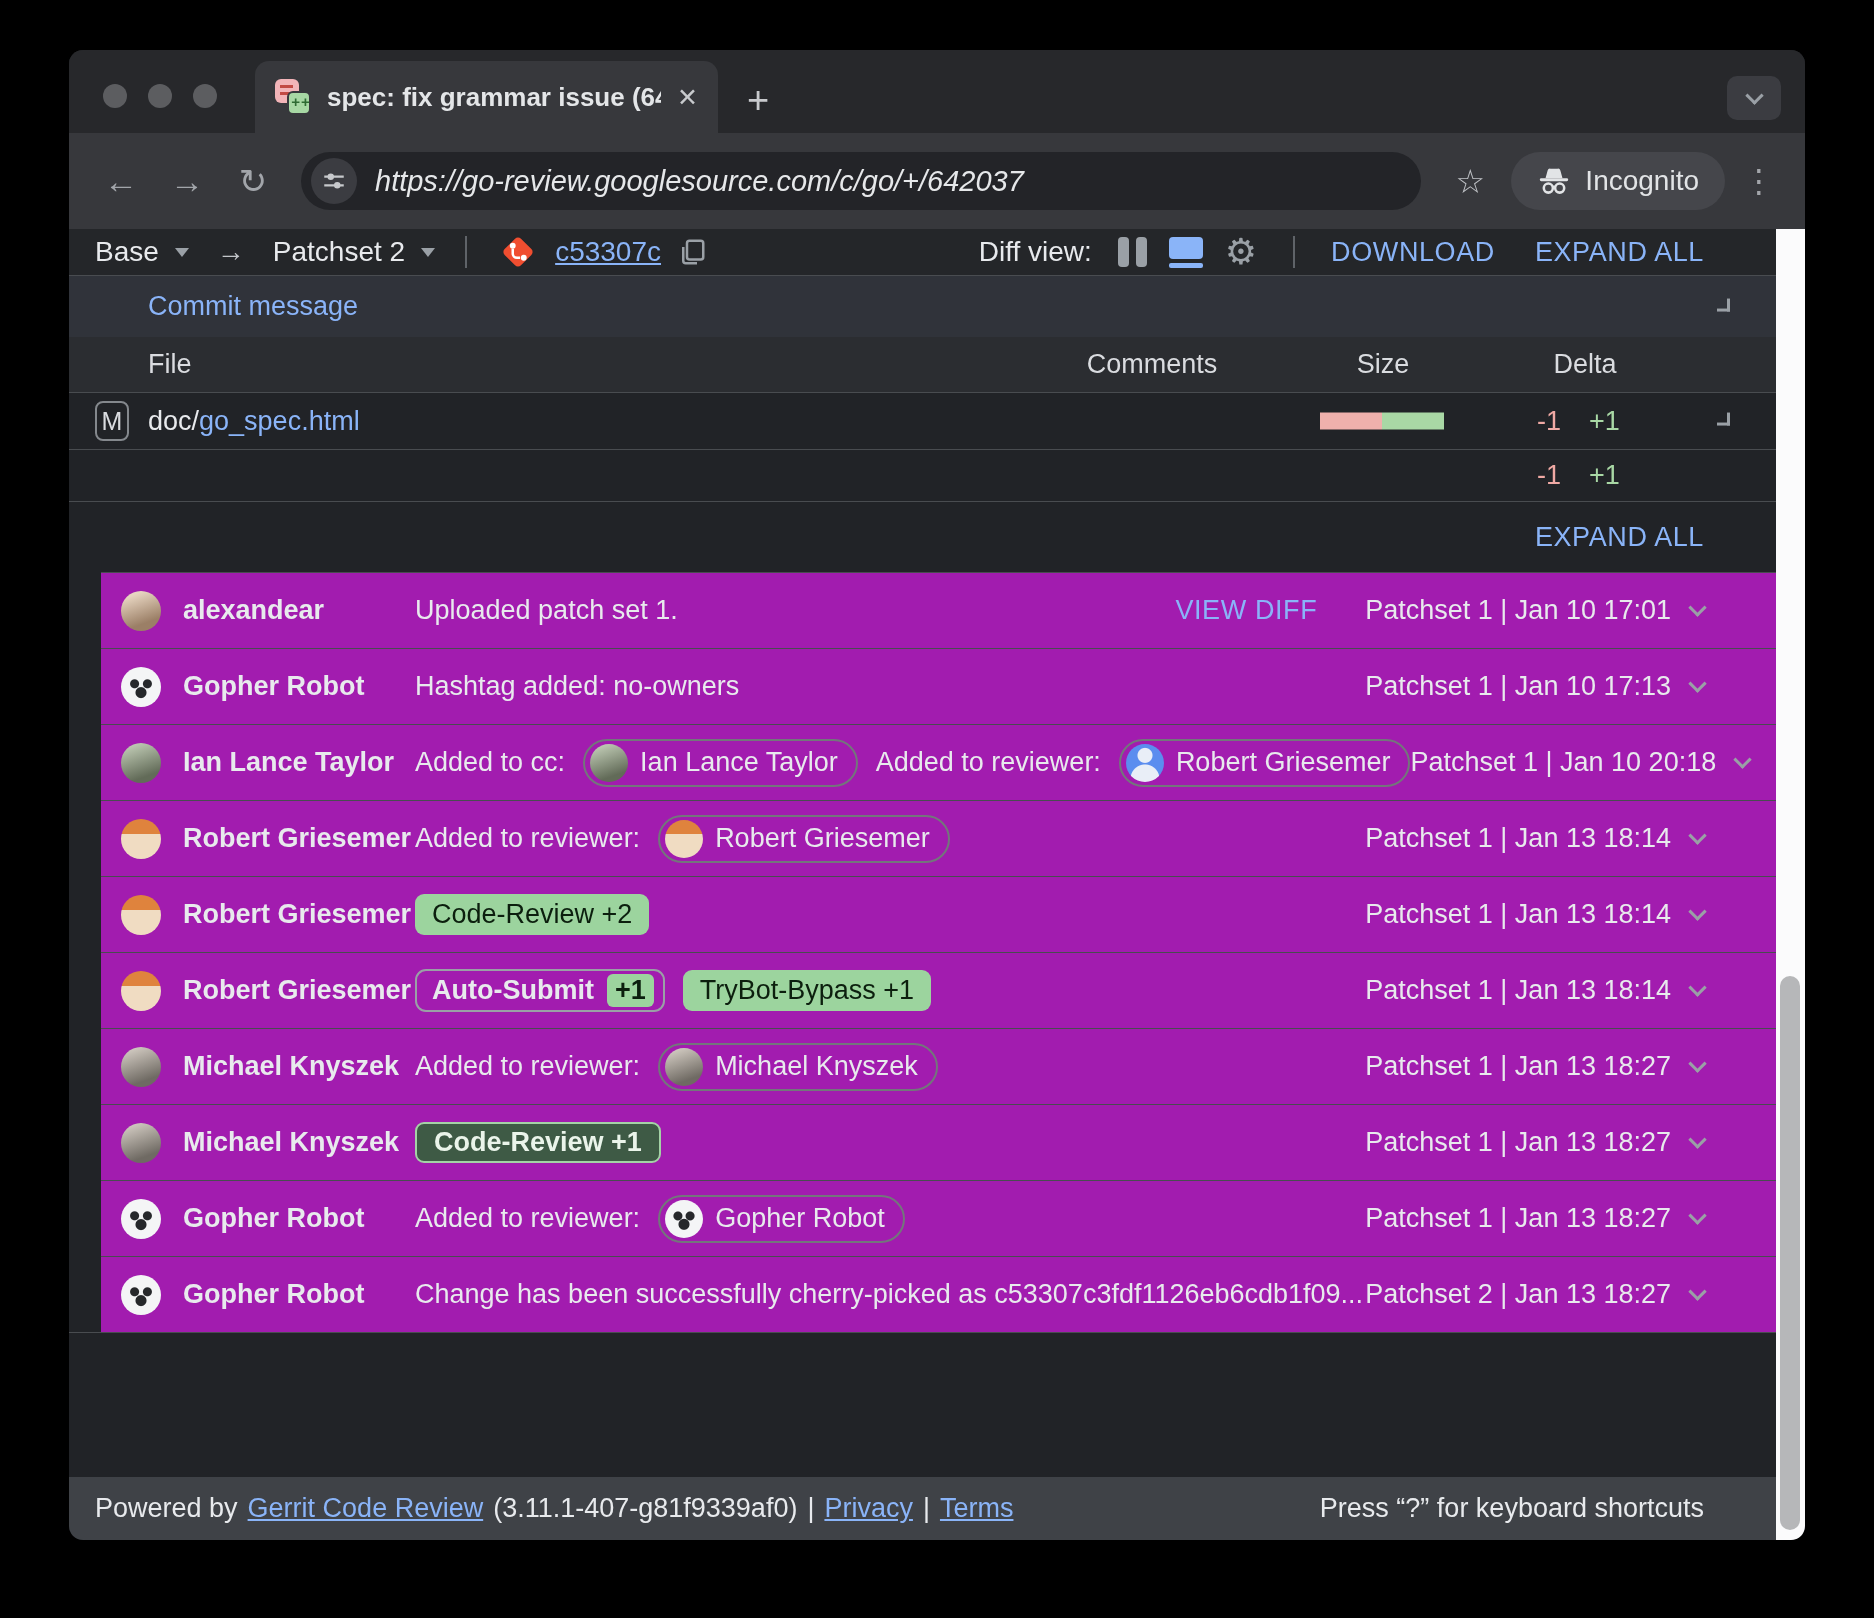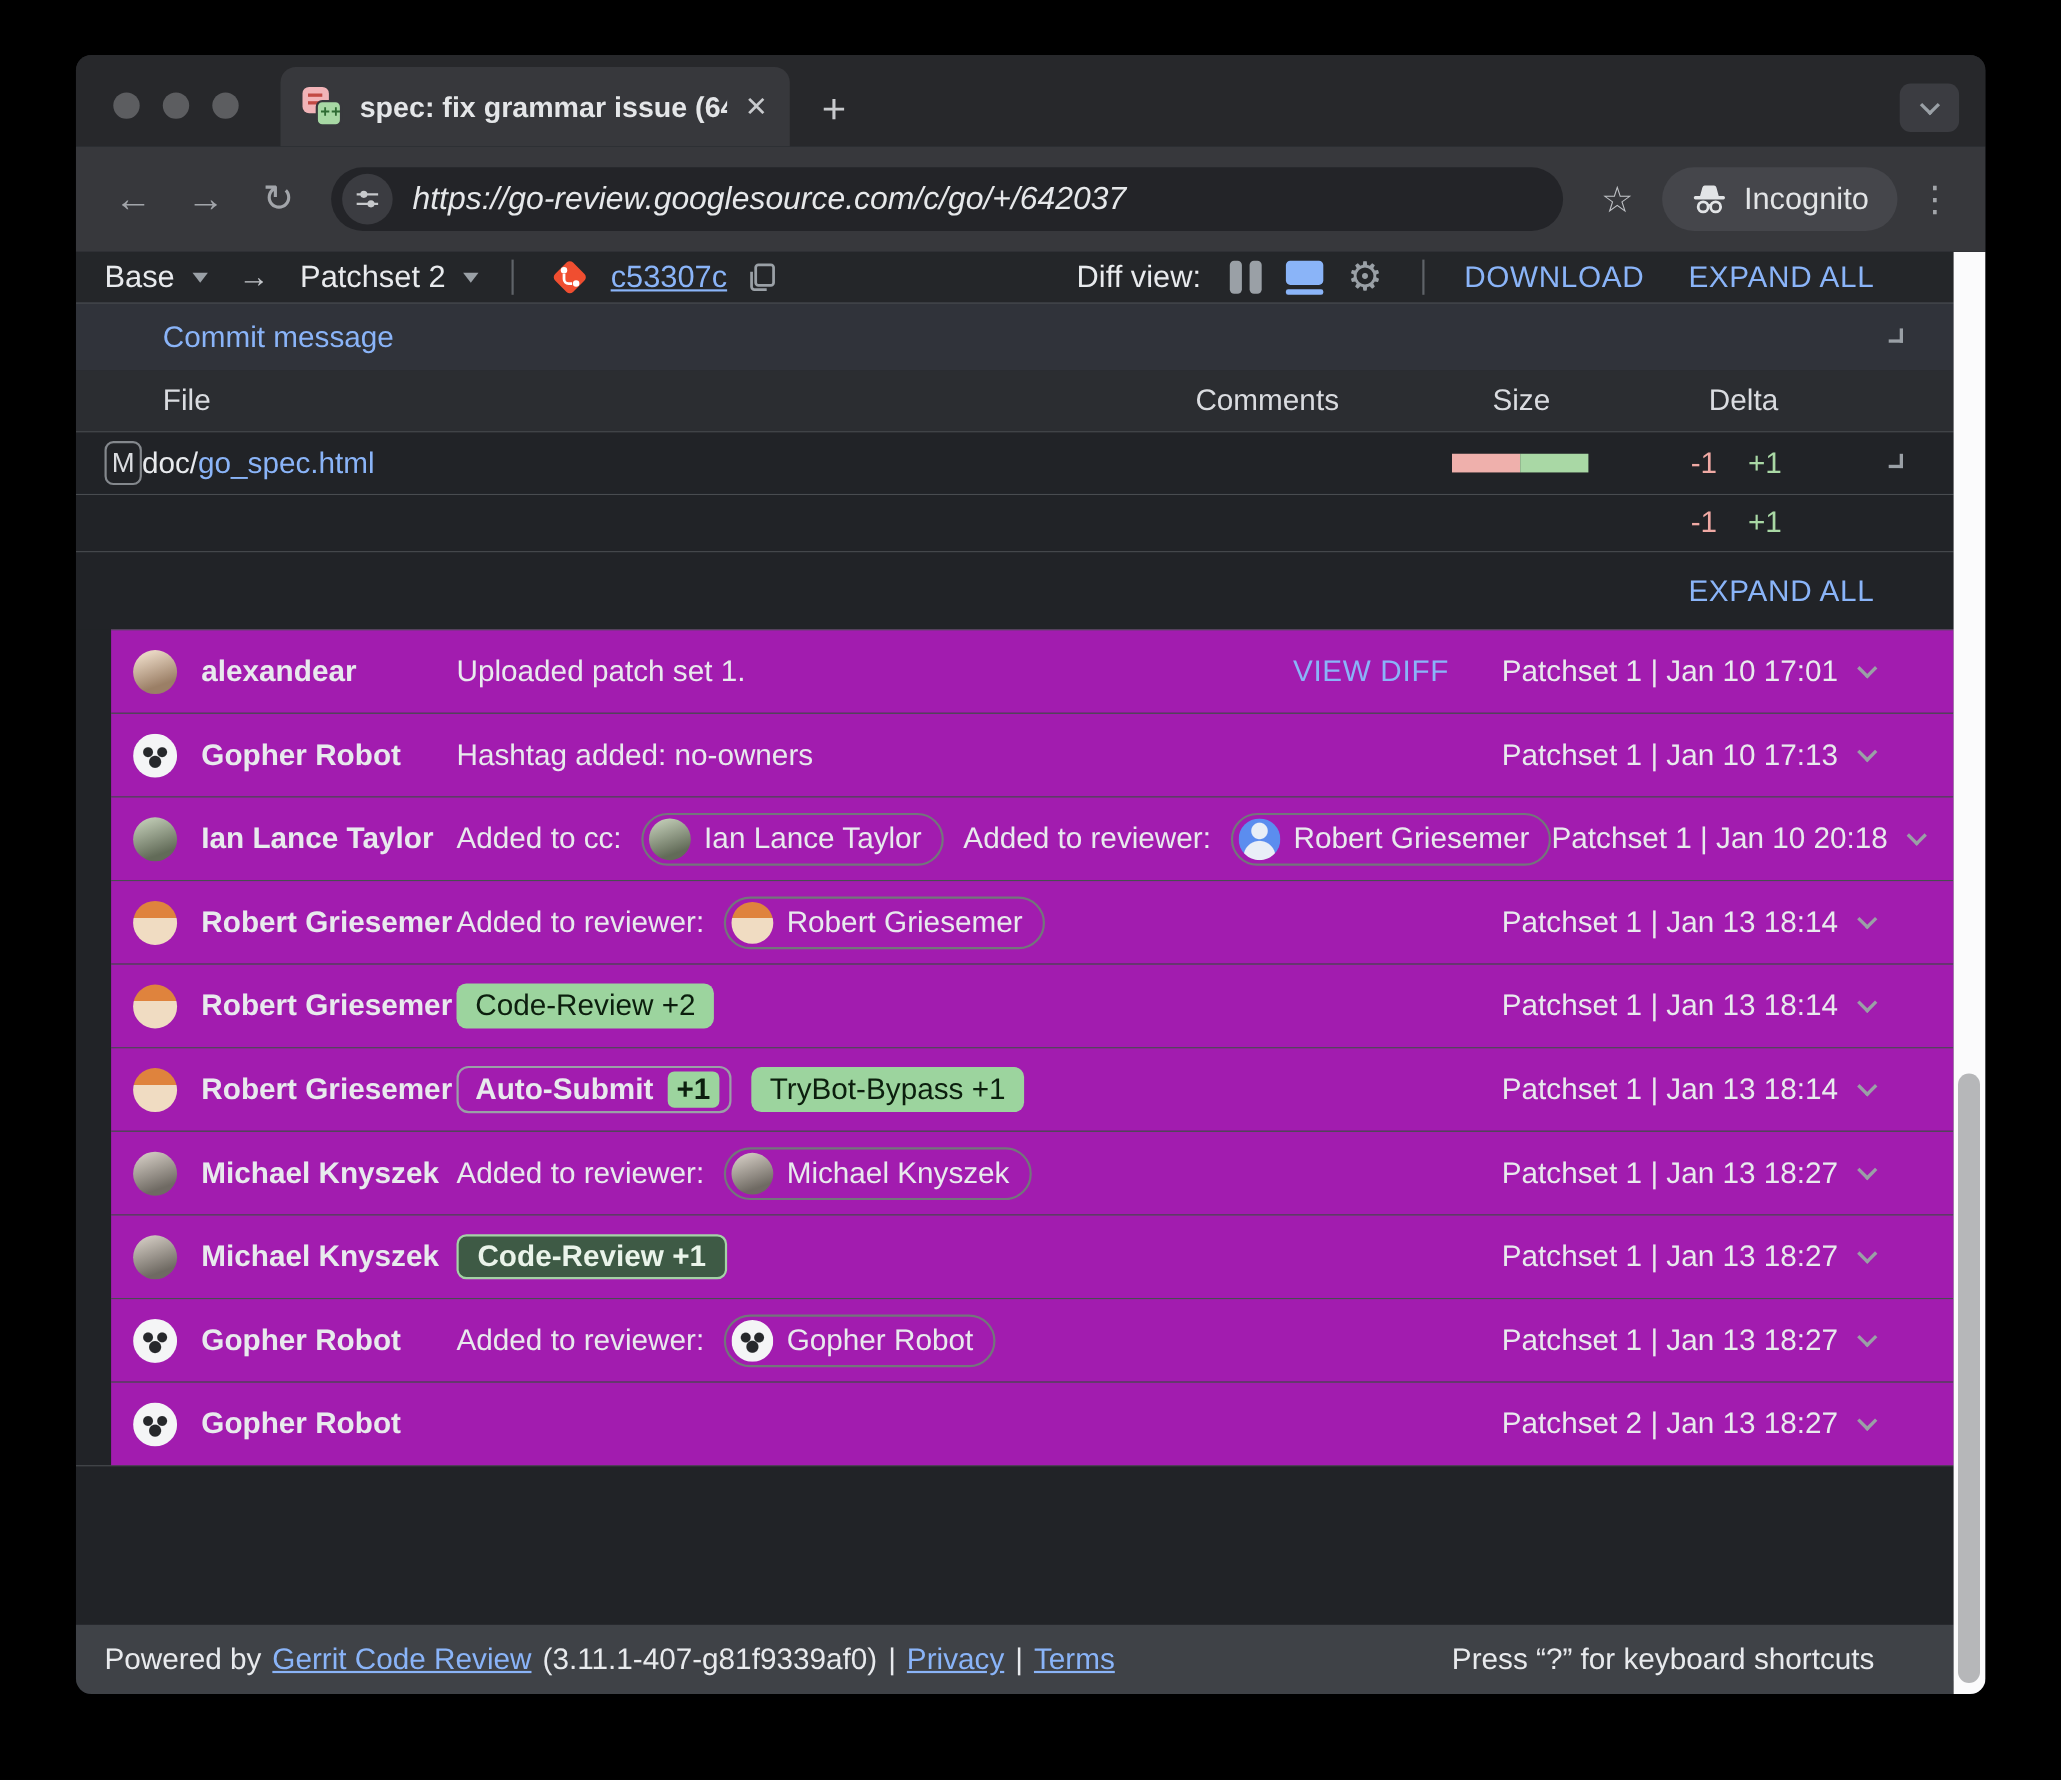--- a/index.html
+++ b/index.html
@@ -66,21 +66,21 @@
   .abs { position:absolute; }
   .th-comments { left:1008px; width:150px; text-align:center; }
   .th-size { left:1239px; width:150px; text-align:center; }
   .th-delta { left:1441px; width:150px; text-align:center; }
   .commit-row { height:62px; background:#30333a; }
   .commit-label { margin-left:79px; }
   .row-chev { position:absolute; left:1648px; top:50%; transform:translateY(-65%); }
   .file-row { height:57px; background:#212327; }
   .mbadge { width:34px; height:40px; border:2px solid #84888d; border-radius:8px; margin-left:26px;
     display:flex; align-items:center; justify-content:center; color:#dadce0; font-size:25px; font-weight:500; }
-  .file-name { }
+  .file-name { margin-left:19px; }
   .bars { position:absolute; left:1251px; top:50%; transform:translateY(-50%); display:flex; }
   .bar-del { width:62px; height:17px; background:#efb0ac; }
   .bar-add { width:62px; height:17px; background:#a9d8a5; }
   .delta-pair { position:absolute; left:1468px; display:flex; gap:28px; font-weight:500; }
   .neg { color:#f0a9a4; } .pos { color:#a9d8a5; }
   .totals-row { height:52px; background:#212327; }
   .band { height:79px; background:#3f4247; border-top:1px solid #494c50; display:flex; align-items:center; flex:none; }
   .band-title { margin-left:105px; font-size:30px; color:#d5d7da; }
   .expand-row { height:71px; background:#212327; justify-content:flex-end; padding-right:72px; }
 
@@ -379,20 +379,23 @@
         </span>
         <span class="row-meta">
           <span>Patchset 1 | Jan 13 18:27</span>
           <span class="chev"></span>
         </span>
       </div>
 
       <div class="row log-row">
         <span class="avatar av-gopher"></span>
         <span class="log-name">Gopher Robot</span>
+        <span class="log-body">
+            <span>Change has been successfully cherry-picked as c53307c3fdf1126eb6cdb1f09...</span>
+          </span>
         <span class="row-meta">
           <span>Patchset 2 | Jan 13 18:27</span>
           <span class="chev"></span>
         </span>
       </div>
 
       <div class="spacer"></div>
 
       <div class="footer">
         <div class="footer-left">

